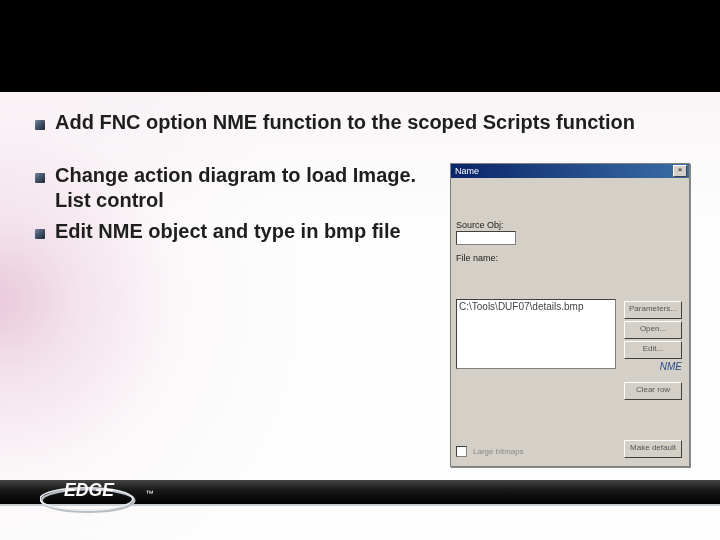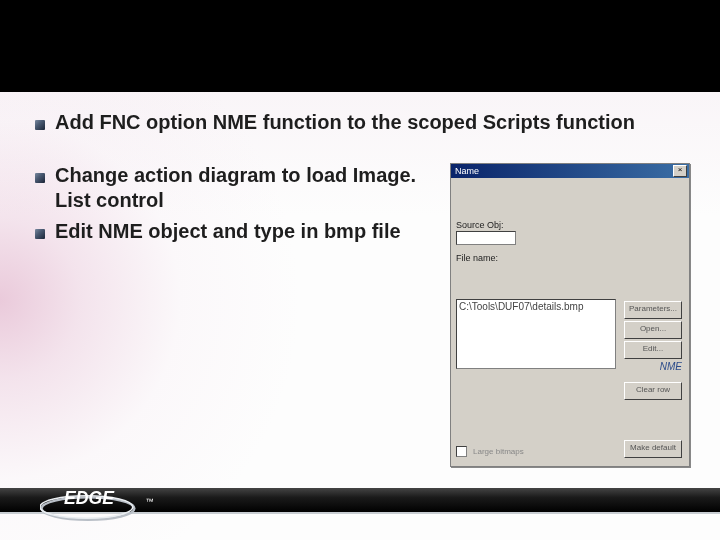--- a/index.html
+++ b/index.html
@@ -171,21 +171,21 @@
   }
   .dlg-check .box {
     width:9px;height:9px;background:#fff;
     border:1px solid #808080;
     border-top-color:#404040;border-left-color:#404040;
   }
   
   .footer {
     position: absolute;
     left: 0;
-    bottom: 8px;
+    bottom: 16px;
     width: 640px;
     height: 62px;
   }
   .footer-bar {
     position:absolute;
     left:0; bottom:20px;
     width:720px;
     height:24px;
     background: linear-gradient(to bottom, #444 0%, #1a1a1a 40%, #000 100%);
   }

